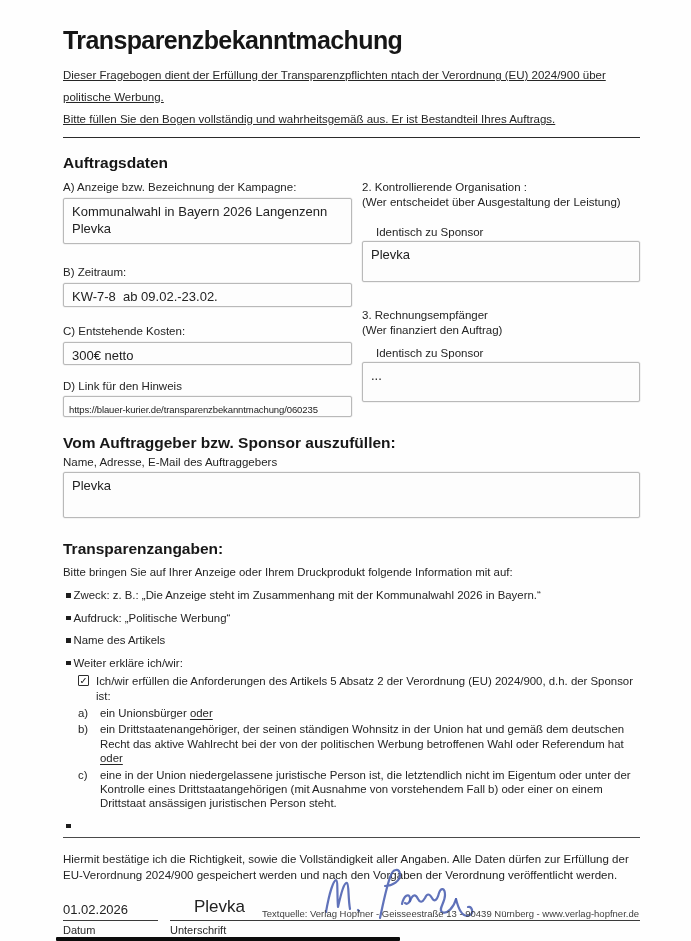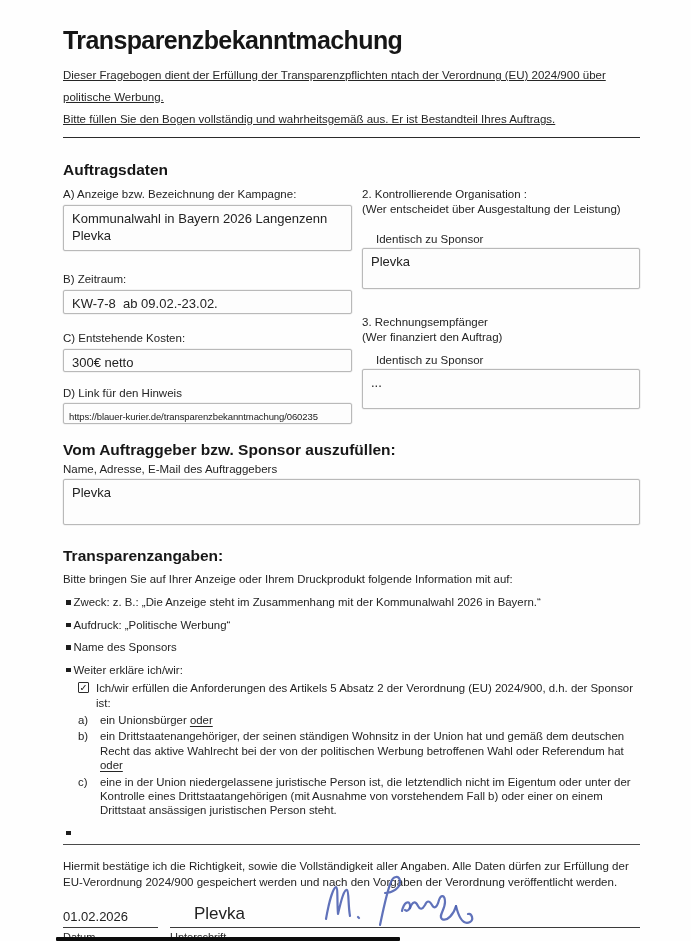--- a/index.html
+++ b/index.html
@@ -7,21 +7,21 @@
   body { font-family:"Liberation Sans","DejaVu Sans",sans-serif; color:#1f1f1f; }
   .page { position:relative; width:691px; height:941px; padding:26px 51px 0 63px; background:#fefefe; }
 
   h1 { font-size:25px; letter-spacing:-0.6px; font-weight:bold; color:#161616; }
   .intro { margin-top:9px; font-size:11.5px; line-height:22px; color:#262626;text-decoration:underline; }
 
   .rule-dark { margin-top:7px; border-top:1.8px solid #2b2b2b; }
   .rule-thin { margin-top:9px; border-top:1.1px solid #4a4a4a; }
 
   h2 { font-size:15.5px; font-weight:bold; color:#171717; }
-  .sec-auftrag h2 { margin-top:23px; }
+  .sec-auftrag h2 { margin-top:16px; }
 
   .cols { display:flex; gap:10px; margin-top:8px; }
   .col-left { width:289px; }
   .col-right { width:278px; }
 
   .label { font-size:11.5px; line-height:15px; color:#242424; }
   .sublabel { font-size:11.5px; line-height:15px; color:#242424; }
   .hint { font-size:11.5px; margin-top:16px; margin-left:14px; color:#242424; }
 
   .box { border:1px solid #b9b9b9; border-radius:2px; background:#fdfdfd;
@@ -145,21 +145,21 @@
     <div class="bullet">
       <span class="sq"></span>
       <div class="btext">Zweck: z. B.: „Die Anzeige steht im Zusammenhang mit der Kommunalwahl 2026 in Bayern.“</div>
     </div>
     <div class="bullet">
       <span class="sq"></span>
       <div class="btext">Aufdruck: „Politische Werbung“</div>
     </div>
     <div class="bullet">
       <span class="sq"></span>
-      <div class="btext">Name des Sponsors</div>
+      <div class="btext">Name des Artikels</div>
     </div>
     <div class="bullet">
       <span class="sq"></span>
       <div class="btext">Weiter erkläre ich/wir:</div>
     </div>
 
     <div class="subblock">
       <div class="cbline">
         <span class="cb">
           <span>✓</span>
@@ -204,15 +204,16 @@
         <path d="M62 54 C65 40 69 20 73 11 C75 5 81 4 82 10 C83 17 74 22 67 22" stroke="#4a5fb0"></path>
         <path d="M84 40 C86 31 91 29 92 34 C93 38 89 41 87 39" stroke="#4a5fb0"></path>
         <path d="M92 37 Q96 27 100 35 Q103 41 107 34 Q110 27 114 34 C116 38 119 37 121 29 C123 23 127 24 127 31 C127 39 120 45 124 48 C129 51 136 43 138 35" stroke="#4a5fb0"></path>
         <path d="M138 35 C140 43 144 55 152 51 C156 49 154 42 150 43" stroke="#4a5fb0"></path>
       </svg>
       <div class="sigline"></div>
       <div class="sig-label">Unterschrift</div>
     </div>
   </div>
 
+  <div class="footer">Textquelle: Verlag Hopfner - Geisseestraße 13 - 90439 Nürnberg - www.verlag-hopfner.de</div>
   <div class="scan-strip"></div>
 
 </div>
 
 </body></html>

